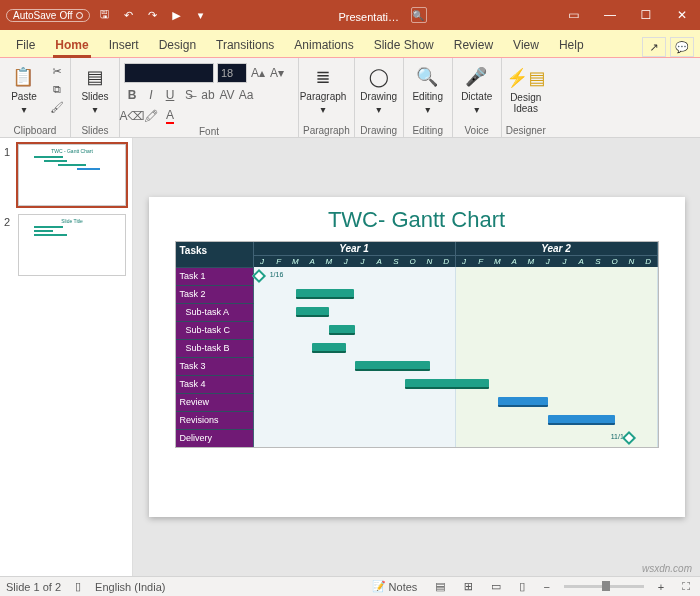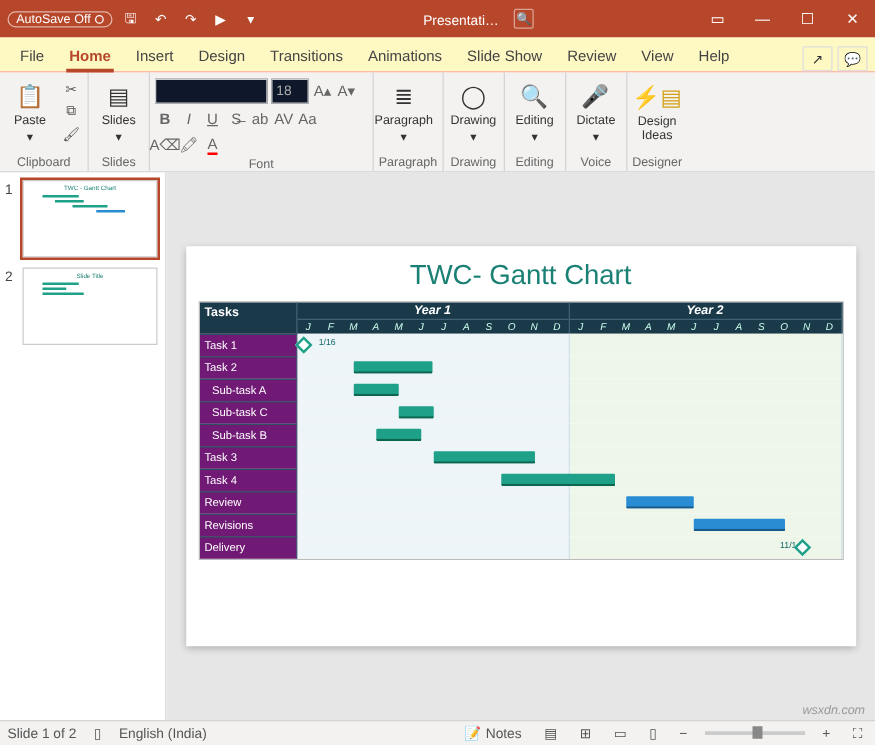--- a/index.html
+++ b/index.html
@@ -48,21 +48,21 @@
 .thumb.active { outline: 2px solid #b7472a; }
 .thumb .mini-title { font-size: 5px; text-align:center; color:#1a8074; padding-top:3px; }
 .thumb .mini-gantt { margin: 2px 6px; }
 .thumb .mini-bar { height:2px;background:#1fa088;margin-bottom:2px; }
 
 .canvas-wrap { flex: 1; background: #e6e6e6; display: flex; align-items: center; justify-content: center; overflow:hidden; }
 .slide { width: 536px; height: 320px; background: #fff; box-shadow: 0 2px 6px rgba(0,0,0,0.25); position: relative; padding-top: 10px; }
 .slide-title { text-align: center; color: #1a8074; font-size: 22px; font-weight: 400; margin-bottom: 8px; }
 
 
-.gantt { margin: 0 10px; border: 1px solid #bbb; }
+.gantt { margin: 0 26px; border: 1px solid #bbb; }
 .g-head { display:flex; background:#1a3a4a; color:#fff; font-size:10px; }
 .g-task-h { width: 78px; padding: 3px 4px; border-right:1px solid #416275; font-weight:600; }
 .g-year { flex:1; text-align:center; border-right:1px solid #416275;font-style:italic; }
 .g-year-name { padding: 1px 0; font-weight:600; border-bottom:1px solid #416275;}
 .g-months { display:flex; }
 .g-m { flex:1; text-align:center; font-size:8px; padding:1px 0; color:#cfe; }
 .g-body { position:relative; }
 .g-row { display:flex; height:18px; }
 .g-row-h { width:78px; background:#701a75;color:#fff;font-size:9px;padding:3px 4px;border-top:1px solid #2e5060;border-right:1px solid #416275; }
 .g-row-h.sub { padding-left: 10px; }

